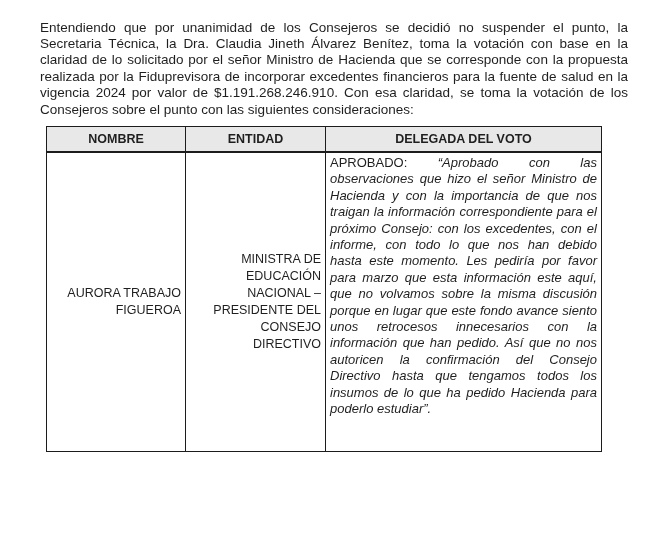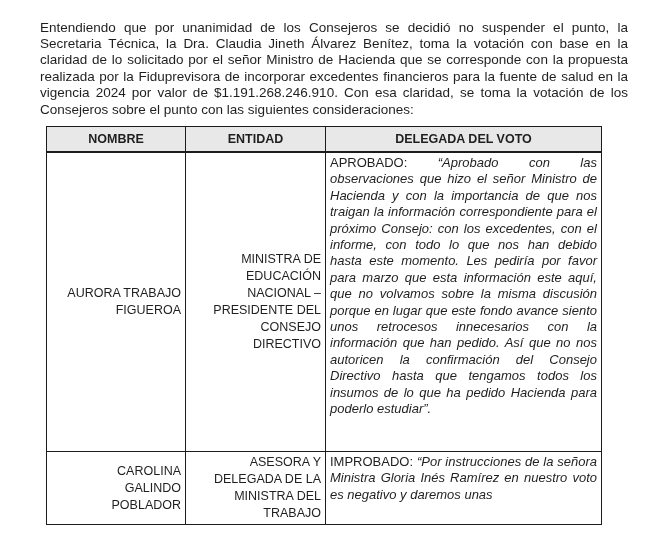--- a/index.html
+++ b/index.html
@@ -98,29 +98,16 @@
         <td class="cell-center">MINISTRA DE
 EDUCACIÓN
 NACIONAL –
 PRESIDENTE DEL
 CONSEJO DIRECTIVO</td>
         <td class="cell-vote">
           <span>APROBADO:</span>
           <span class="vote-quote">“Aprobado con las observaciones que hizo el señor Ministro de Hacienda y con la importancia de que nos traigan la información correspondiente para el próximo Consejo: con los excedentes, con el informe, con todo lo que nos han debido hasta este momento. Les pediría por favor para marzo que esta información este aquí, que no volvamos sobre la misma discusión porque en lugar que este fondo avance siento unos retrocesos innecesarios con la información que han pedido. Así que no nos autoricen la confirmación del Consejo Directivo hasta que tengamos todos los insumos de lo que ha pedido Hacienda para poderlo estudiar”.</span>
         </td>
       </tr>
-      <tr class="row-2">
-        <td class="cell-center">CAROLINA
-GALINDO
-POBLADOR</td>
-        <td class="cell-center">ASESORA Y
-DELEGADA DE LA
-MINISTRA DEL
-TRABAJO</td>
-        <td class="cell-vote">
-          <span>IMPROBADO:</span>
-          <span class="vote-quote">“Por instrucciones de la señora Ministra Gloria Inés Ramírez en nuestro voto es negativo y daremos unas</span>
-        </td>
-      </tr>
     </tbody>
   </table>
 
 </div>
 
 </body></html>

